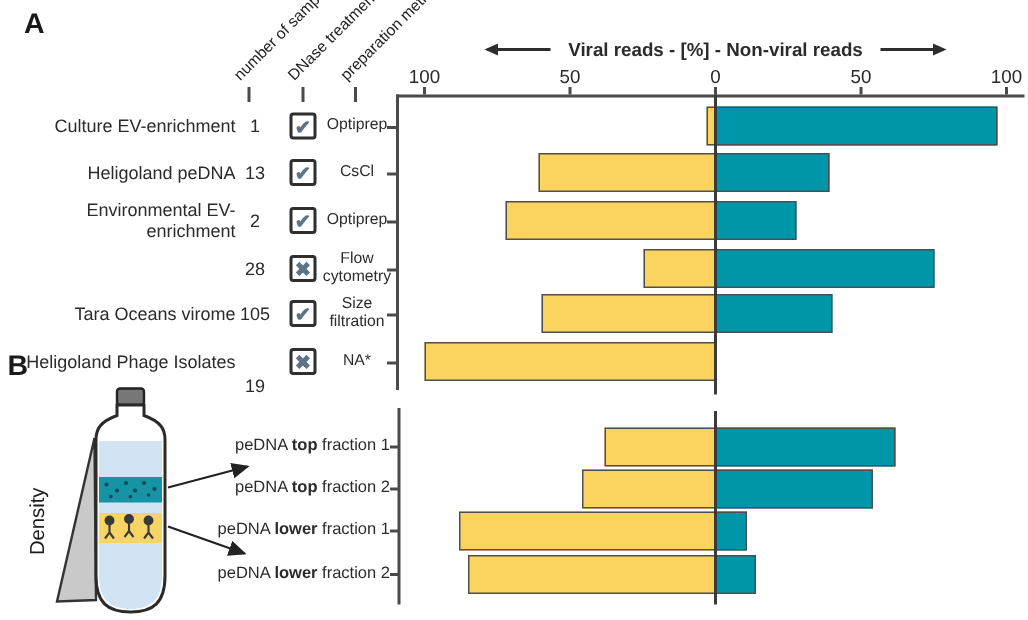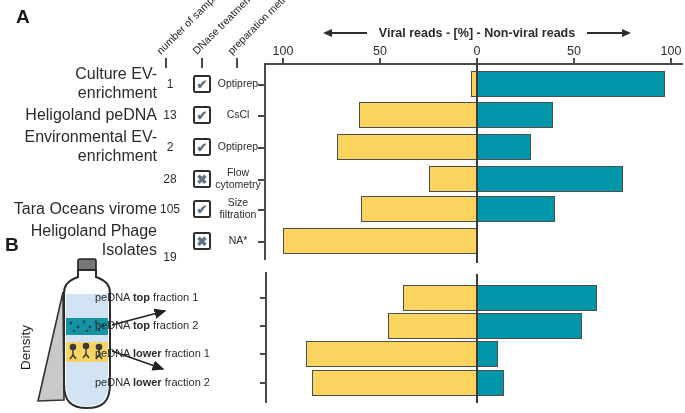--- a/index.html
+++ b/index.html
@@ -5,21 +5,21 @@
   html,body{margin:0;padding:0;background:#fff;}
   #fig{position:relative;width:685px;height:413px;background:#ffffff;overflow:hidden;
        font-family:"Liberation Sans", sans-serif;color:#2b2b2b;}
   .abs{position:absolute;}
   .panel-label{font-size:19px;font-weight:700;color:#1a1a1a;}
   
   .col-header{font-size:10.5px;color:#222;white-space:nowrap;height:13px;line-height:13px;
               transform-origin:0 100%;transform:rotate(-45deg);}
   .col-tick{width:1.5px;height:10px;background:#4a4a4a;}
   
-  .row-name{font-size:16px;text-align:right;display:flex;align-items:center;justify-content:flex-end;line-height:1.18;}
+  .row-name{font-size:12px;text-align:right;display:flex;align-items:center;justify-content:flex-end;line-height:1.18;}
   .row-num{font-size:12px;text-align:center;}
   .checkbox{width:14px;height:14px;border:2px solid #2e2e2e;border-radius:2.5px;background:#fff;
             display:flex;align-items:center;justify-content:center;font-size:13px;font-weight:900;color:#5d7488;line-height:1;}
   .row-method{font-size:10.5px;text-align:center;display:flex;align-items:center;justify-content:center;line-height:1.12;}
   
   .hline{background:#4a4a4a;height:1.5px;}
   .vline{background:#4a4a4a;width:1.5px;}
   .zero-line{background:#3a3a3a;width:2px;z-index:6;}
   .tick-v{width:1.5px;height:5px;background:#4a4a4a;}
   .tick-h{height:1.5px;background:#4a4a4a;}
@@ -29,21 +29,21 @@
   .arrow{display:inline-block;width:42px;height:2px;background:#2d2d2d;position:relative;}
   .arrow.left{margin-right:12px;}
   .arrow.right{margin-left:12px;}
   .arrow.left::before{content:'';position:absolute;left:-2px;top:-3.5px;width:0;height:0;
     border-top:4.5px solid transparent;border-bottom:4.5px solid transparent;border-right:9px solid #2d2d2d;}
   .arrow.right::after{content:'';position:absolute;right:-2px;top:-3.5px;width:0;height:0;
     border-top:4.5px solid transparent;border-bottom:4.5px solid transparent;border-left:9px solid #2d2d2d;}
   
   .bar{height:26px;box-sizing:border-box;border:1.5px solid #4e4e4e;z-index:2;}
   
-  .b-row-label{font-size:11px;white-space:nowrap;}
+  .b-row-label{font-size:11px;text-align:right;white-space:nowrap;}
   .b-row-label b{font-weight:700;}
   .density-label{font-size:13.5px;color:#1c1c1c;text-align:center;transform:rotate(-90deg);}
 </style>
 </head>
 <body>
 
 <div id="fig">
 
   <div class="abs panel-label" style="left:16px;top:6px;">A</div>
 

